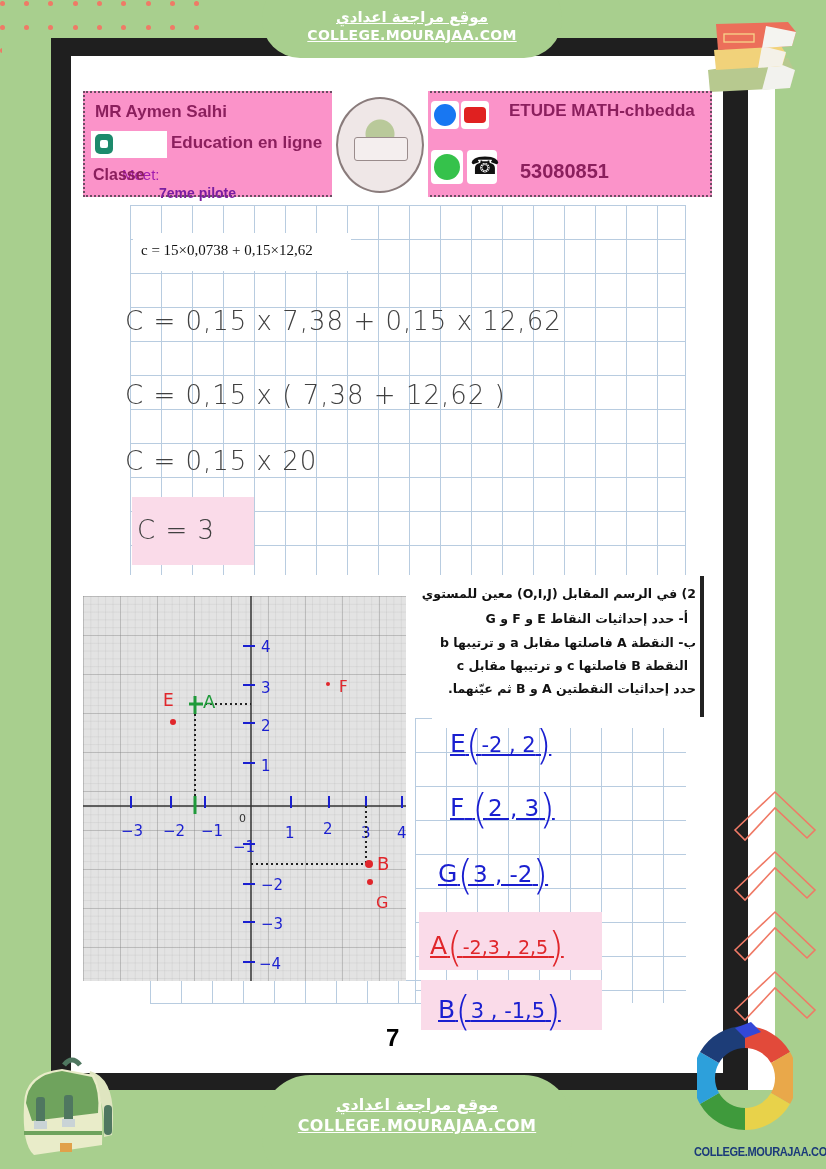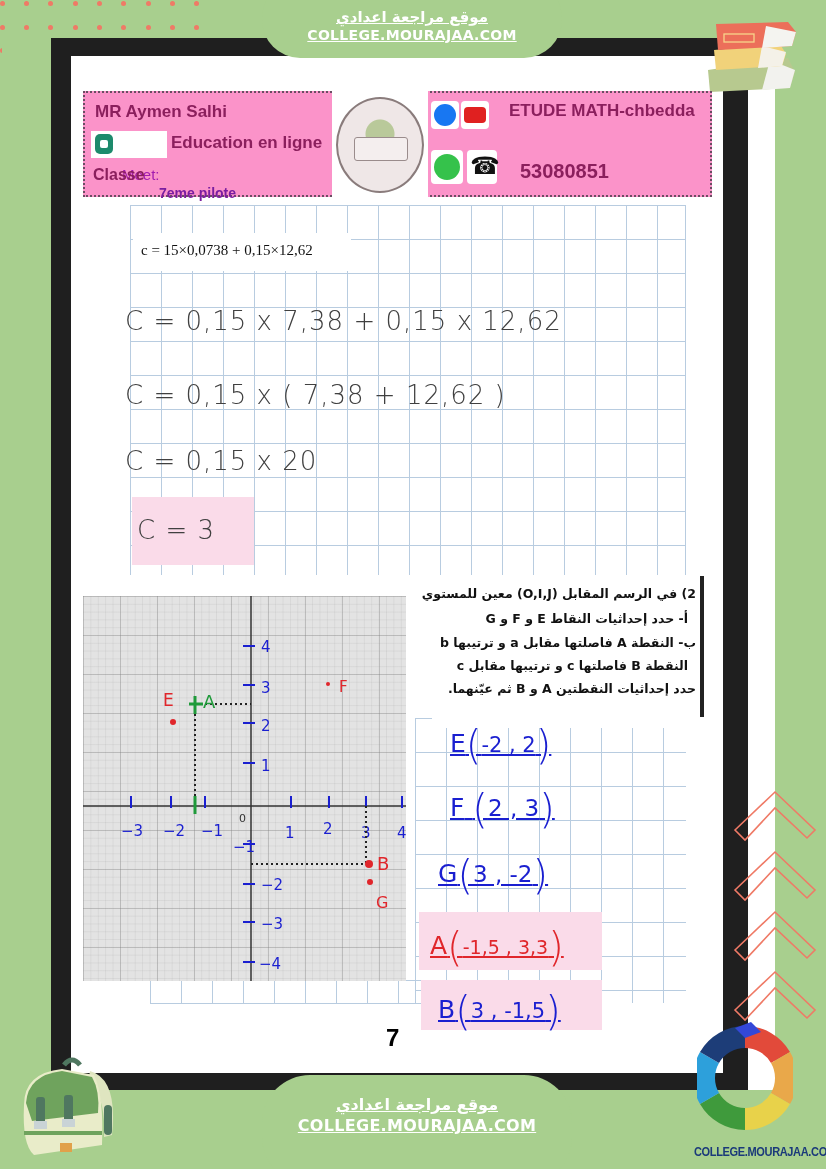--- a/index.html
+++ b/index.html
@@ -254,21 +254,21 @@
 <div class="ans" style="left:450px;top:722px">
   <span>E</span><span class="paren">(</span><span style="font-size:21px">-2 , 2</span><span class="paren">)</span>
 </div>
 <div class="ans" style="left:450px;top:786px">
   <span>F</span> <span class="paren">(</span><span style="font-size:23px">2 , 3</span><span class="paren">)</span>
 </div>
 <div class="ans" style="left:438px;top:852px">
   <span>G</span><span class="paren">(</span><span style="font-size:23px">3 , -2</span><span class="paren">)</span>
 </div>
 <div class="ans" style="left:430px;top:924px;color:#e0262b">
-  <span>A</span><span class="paren">(</span><span style="font-size:19px">-1,5 , 3,3</span><span class="paren">)</span>
+  <span>A</span><span class="paren">(</span><span style="font-size:19px">-2,3 , 2,5</span><span class="paren">)</span>
 </div>
 <div class="ans" style="left:438px;top:988px">
   <span>B</span><span class="paren">(</span><span style="font-size:21px">3 , -1,5</span><span class="paren">)</span>
 </div>
 
 <div class="page-num">7</div>
 
 <svg class="chev" style="left:733px;top:790px" width="86" height="240" viewBox="0 0 86 240">
   <g fill="none" stroke="#ef7a66" stroke-width="1.6">
     <path d="M2 40 L42 2 L82 40 L74 48 L42 18 L12 50 Z"></path>

